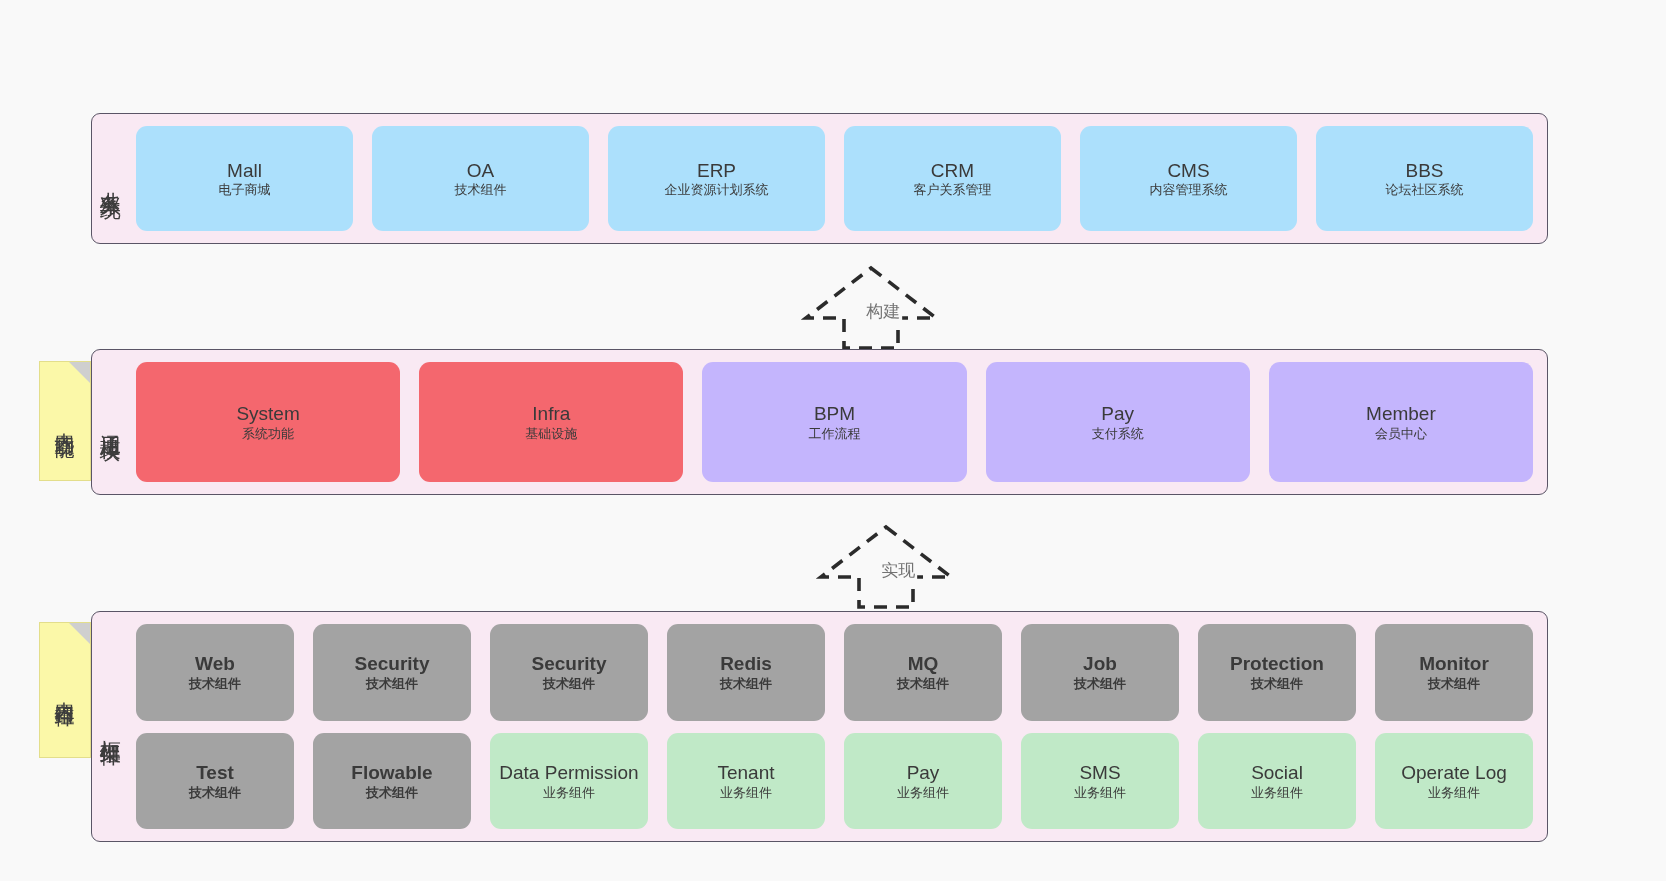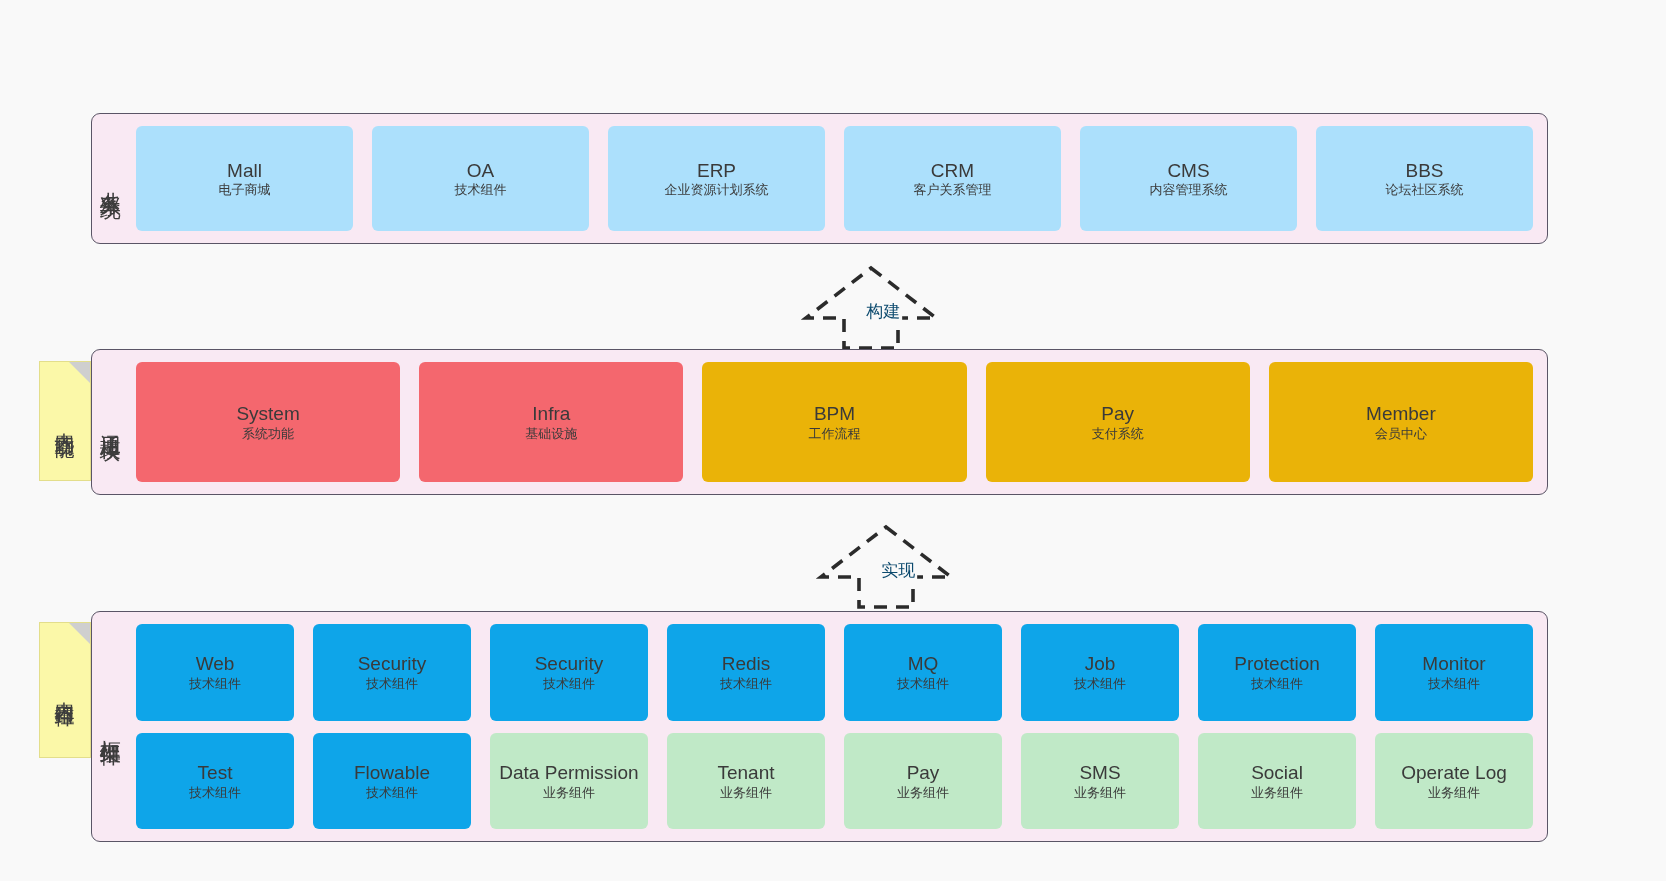--- a/index.html
+++ b/index.html
@@ -48,36 +48,36 @@
     box-sizing:border-box;
   }
   .card-row{
     display:flex;
     gap:19px;
     flex:1 1 auto;
     align-items:stretch;
   }
   .card{
     flex:1 1 0;
-    border-radius:6px;
+    border-radius:11px;
     display:flex;
     flex-direction:column;
     align-items:center;
     justify-content:center;
     text-align:center;
     line-height:1.25;
     box-sizing:border-box;
     padding:4px 6px;
   }
   .card .en{font-size:19px;color:#3a3a3a;}
   .card .cn{font-size:13px;color:#3a3a3a;}
   .c-blue{background:#ace0fc;}
   .c-red{background:#f4676e;}
-  .c-pink{background:#eab308;}
-  .c-green{background:#0ea5e9;}
+  .c-pink{background:#c4b5fd;}
+  .c-green{background:#a3a3a3;font-weight:bold;}
   .c-lgreen{background:#c0e9c7;}
 
   
   .note{
     position:absolute;
     background:#fbf8a8;
     border:1px solid #e3de8b;
     box-sizing:border-box;
     display:flex;
     align-items:center;
@@ -97,21 +97,21 @@
     width:0;height:0;
     border-left:21px solid transparent;
     border-top:21px solid #cfcfcf;
   }
 
   
   .uml-arrow{position:absolute;}
   .uml-arrow .lbl{
     position:absolute;
     font-size:17px;
-    color:#0c4a6e;
+    color:#737373;
     background:#f9f9f9;
     padding:0 2px;
     white-space:nowrap;
     left:50%;
     transform:translateX(-18%);
     top:42%;
   }
 </style>
 </head>
 <body>

